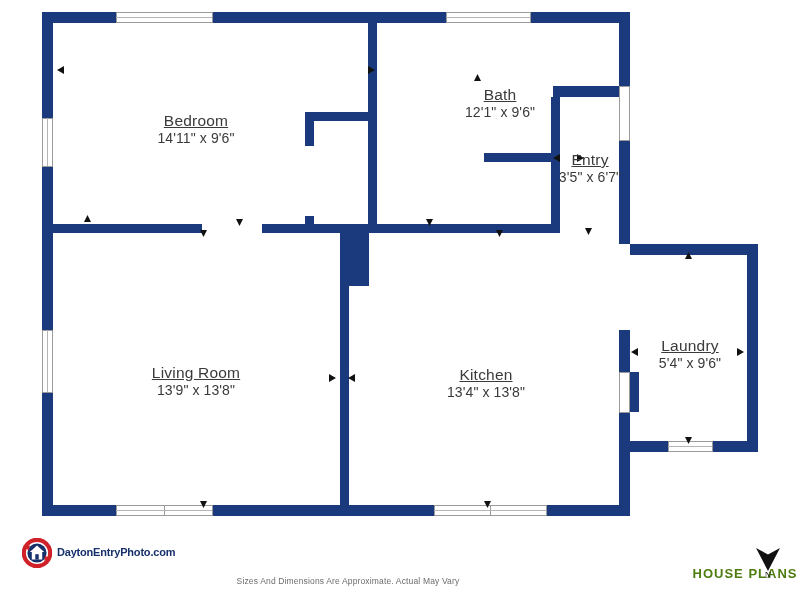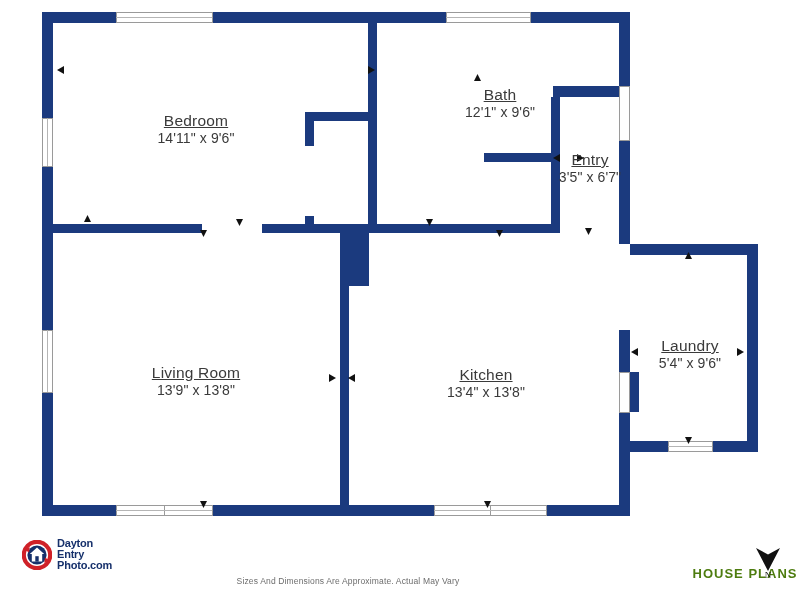--- a/index.html
+++ b/index.html
@@ -9,21 +9,21 @@
   svg#plan{position:absolute;left:0;top:0;width:800px;height:600px;display:block;}
 
   .room-label{position:absolute;text-align:center;line-height:1.18;
               color:#3a3a3a;pointer-events:none;white-space:nowrap;}
   .room-name{font-size:15.5px;letter-spacing:.2px;text-decoration:underline;}
   .room-dims{font-size:14px;letter-spacing:.1px;}
 
   
   #logo{position:absolute;left:22px;top:538px;display:flex;align-items:center;gap:5px;}
   #logo .mark{position:relative;width:30px;height:30px;flex:0 0 30px;}
-  #logo .wordmark{display:flex;flex-direction:column;line-height:1.02;
+  #logo .wordmark{display:flex;flex-direction:row;line-height:1.02;
                   font-size:11px;font-weight:bold;color:#16306b;letter-spacing:-.2px;}
   #logo .wordmark span{display:block;}
 
   #disclaimer{position:absolute;left:0;top:576px;width:640px;text-align:center;
               font-size:8.5px;color:#6d6d6d;letter-spacing:.15px;padding-left:28px;}
 
   #compass{position:absolute;left:748px;top:546px;width:40px;text-align:center;}
   #compass .n{font-size:9px;color:#111;margin-top:-2px;display:block;
               font-family:"Liberation Serif",serif;}
 

